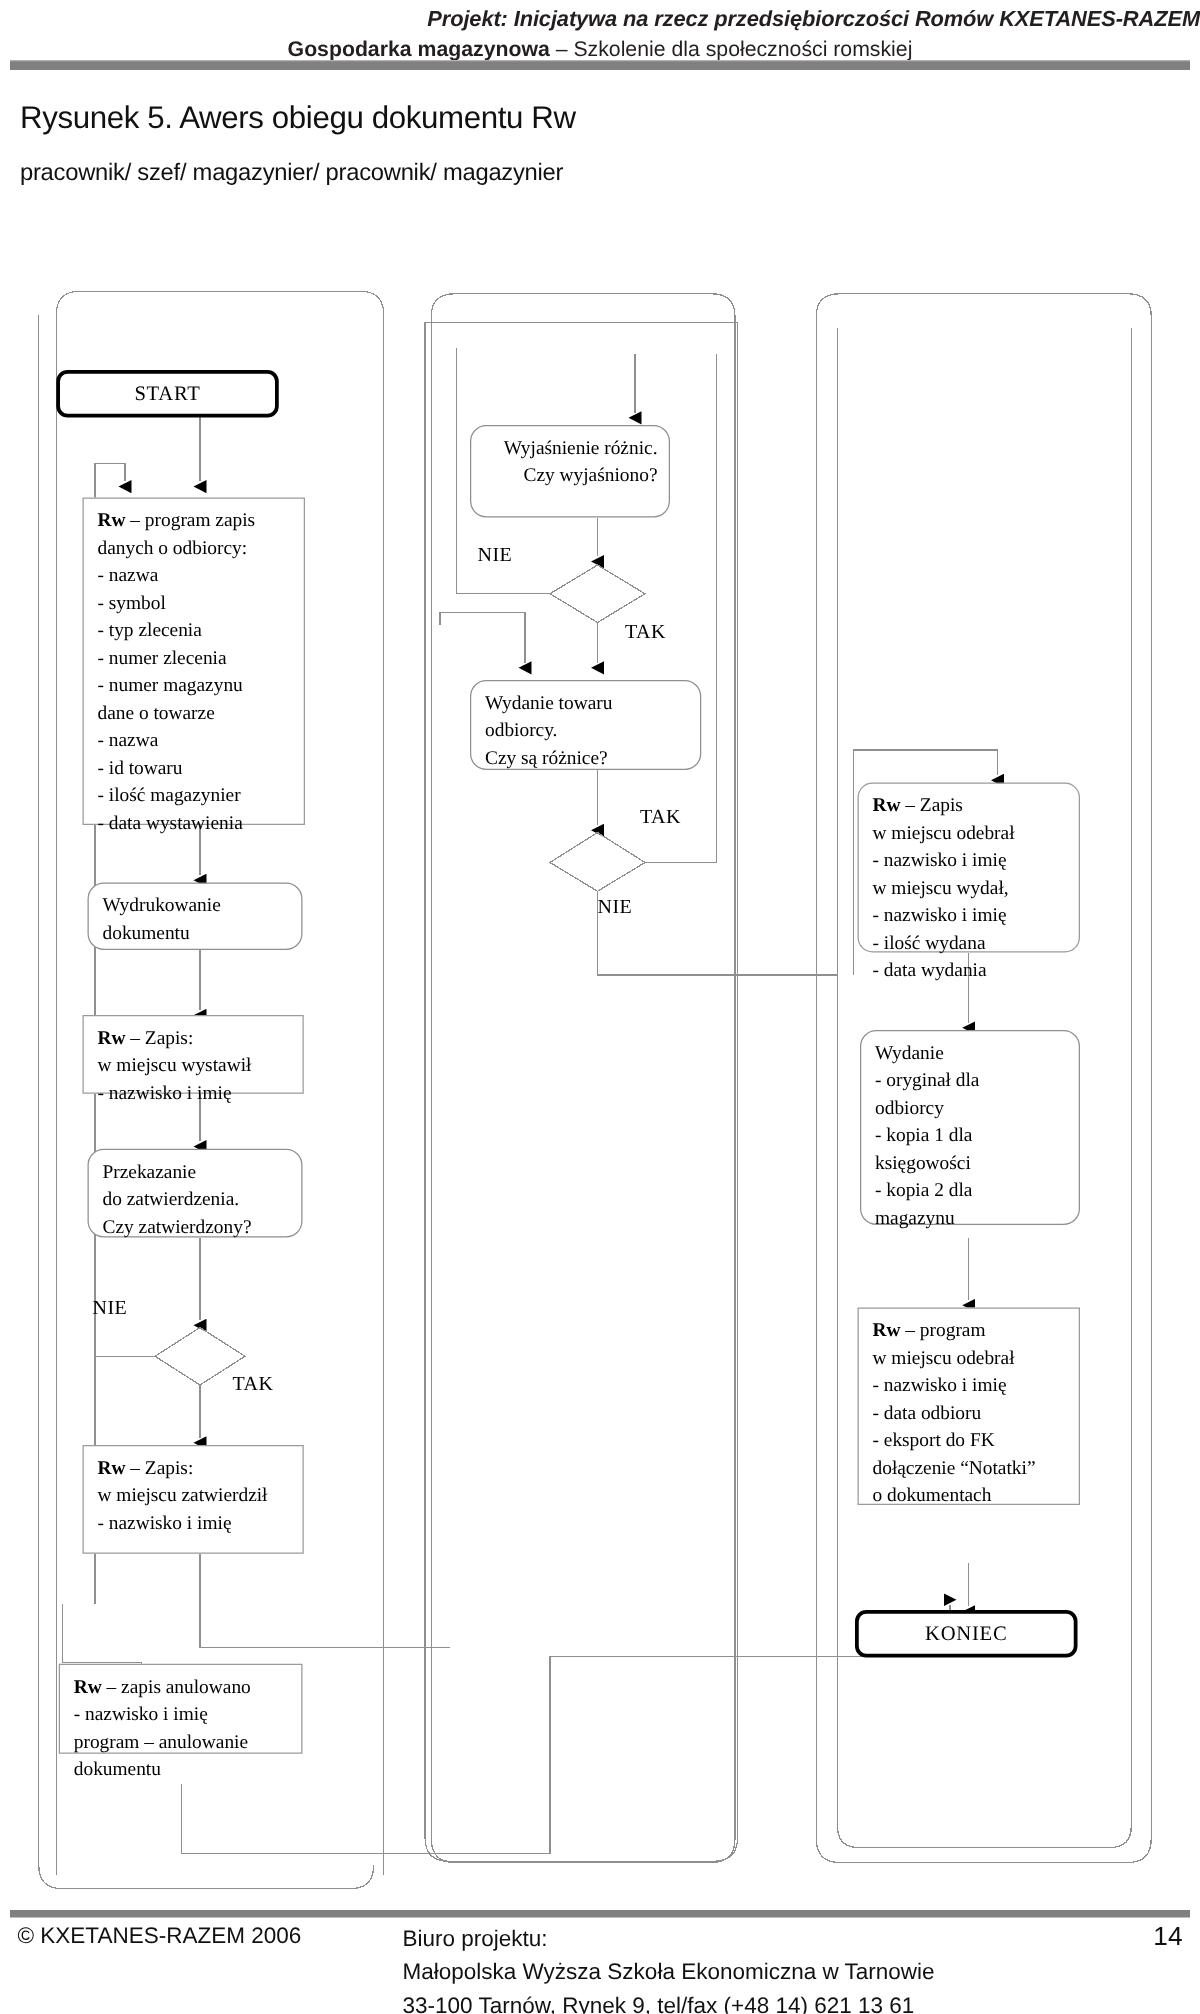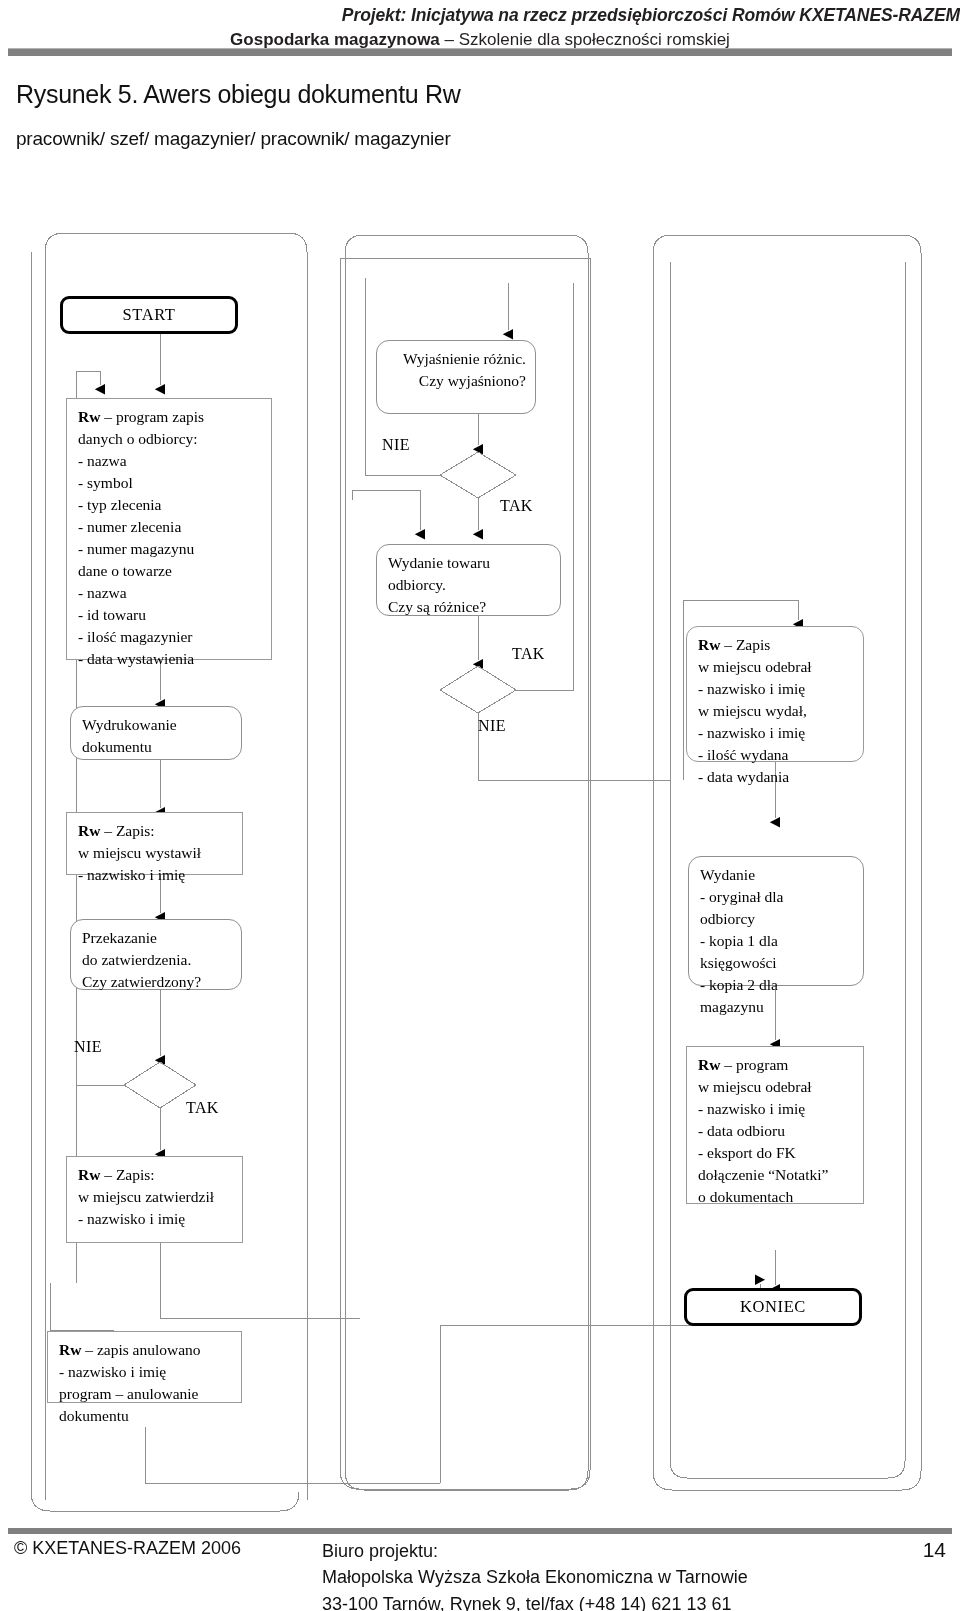--- a/index.html
+++ b/index.html
@@ -171,25 +171,25 @@
       <path d="M 683,780 L 683,600 L 798,600 L 798,620" marker-end="url(#ah)"></path>
 
       <path d="M 775,762 L 775,818" marker-end="url(#ah)"></path>
 
       <path d="M 775,990 L 775,1040" marker-end="url(#ah)"></path>
 
       <path d="M 775,1250 L 775,1285" marker-end="url(#ah)"></path>
     </g>
   </svg>
 
-  <div class="node terminal" style="left:60px;top:296px;width:178px;height:38px;">
+  <div class="node terminal" style="left:45px;top:296px;width:178px;height:38px;">
     <span>START</span>
   </div>
 
-  <div class="node rectnode" style="left:66px;top:398px;width:206px;height:262px;">
+  <div class="node rectnode" style="left:66px;top:398px;width:178px;height:262px;">
     <div class="ln"><b>Rw</b><span> – program zapis</span></div>
     <div class="ln">danych o odbiorcy:</div>
     <div class="ln">- nazwa</div>
     <div class="ln">- symbol</div>
     <div class="ln">- typ zlecenia</div>
     <div class="ln">- numer zlecenia</div>
     <div class="ln">- numer magazynu</div>
     <div class="ln">dane o towarze</div>
     <div class="ln">- nazwa</div>
     <div class="ln">- id towaru</div>
@@ -241,21 +241,21 @@
   <div class="node rectnode" style="left:686px;top:626px;width:178px;height:136px;border-radius:12px;">
     <div class="ln"><b>Rw</b><span> – Zapis</span></div>
     <div class="ln">w miejscu odebrał</div>
     <div class="ln">- nazwisko i imię</div>
     <div class="ln">w miejscu wydał,</div>
     <div class="ln">- nazwisko i imię</div>
     <div class="ln">- ilość wydana</div>
     <div class="ln">- data wydania</div>
   </div>
 
-  <div class="node roundnode" style="left:688px;top:824px;width:176px;height:130px;margin-top:32px;">
+  <div class="node roundnode" style="left:688px;top:824px;width:176px;height:156px;">
     <div class="ln">Wydanie</div>
     <div class="ln">- oryginał dla</div>
     <div class="ln">odbiorcy</div>
     <div class="ln">- kopia 1 dla</div>
     <div class="ln">księgowości</div>
     <div class="ln">- kopia 2 dla</div>
     <div class="ln">magazynu</div>
   </div>
 
   <div class="node rectnode" style="left:686px;top:1046px;width:178px;height:158px;">

